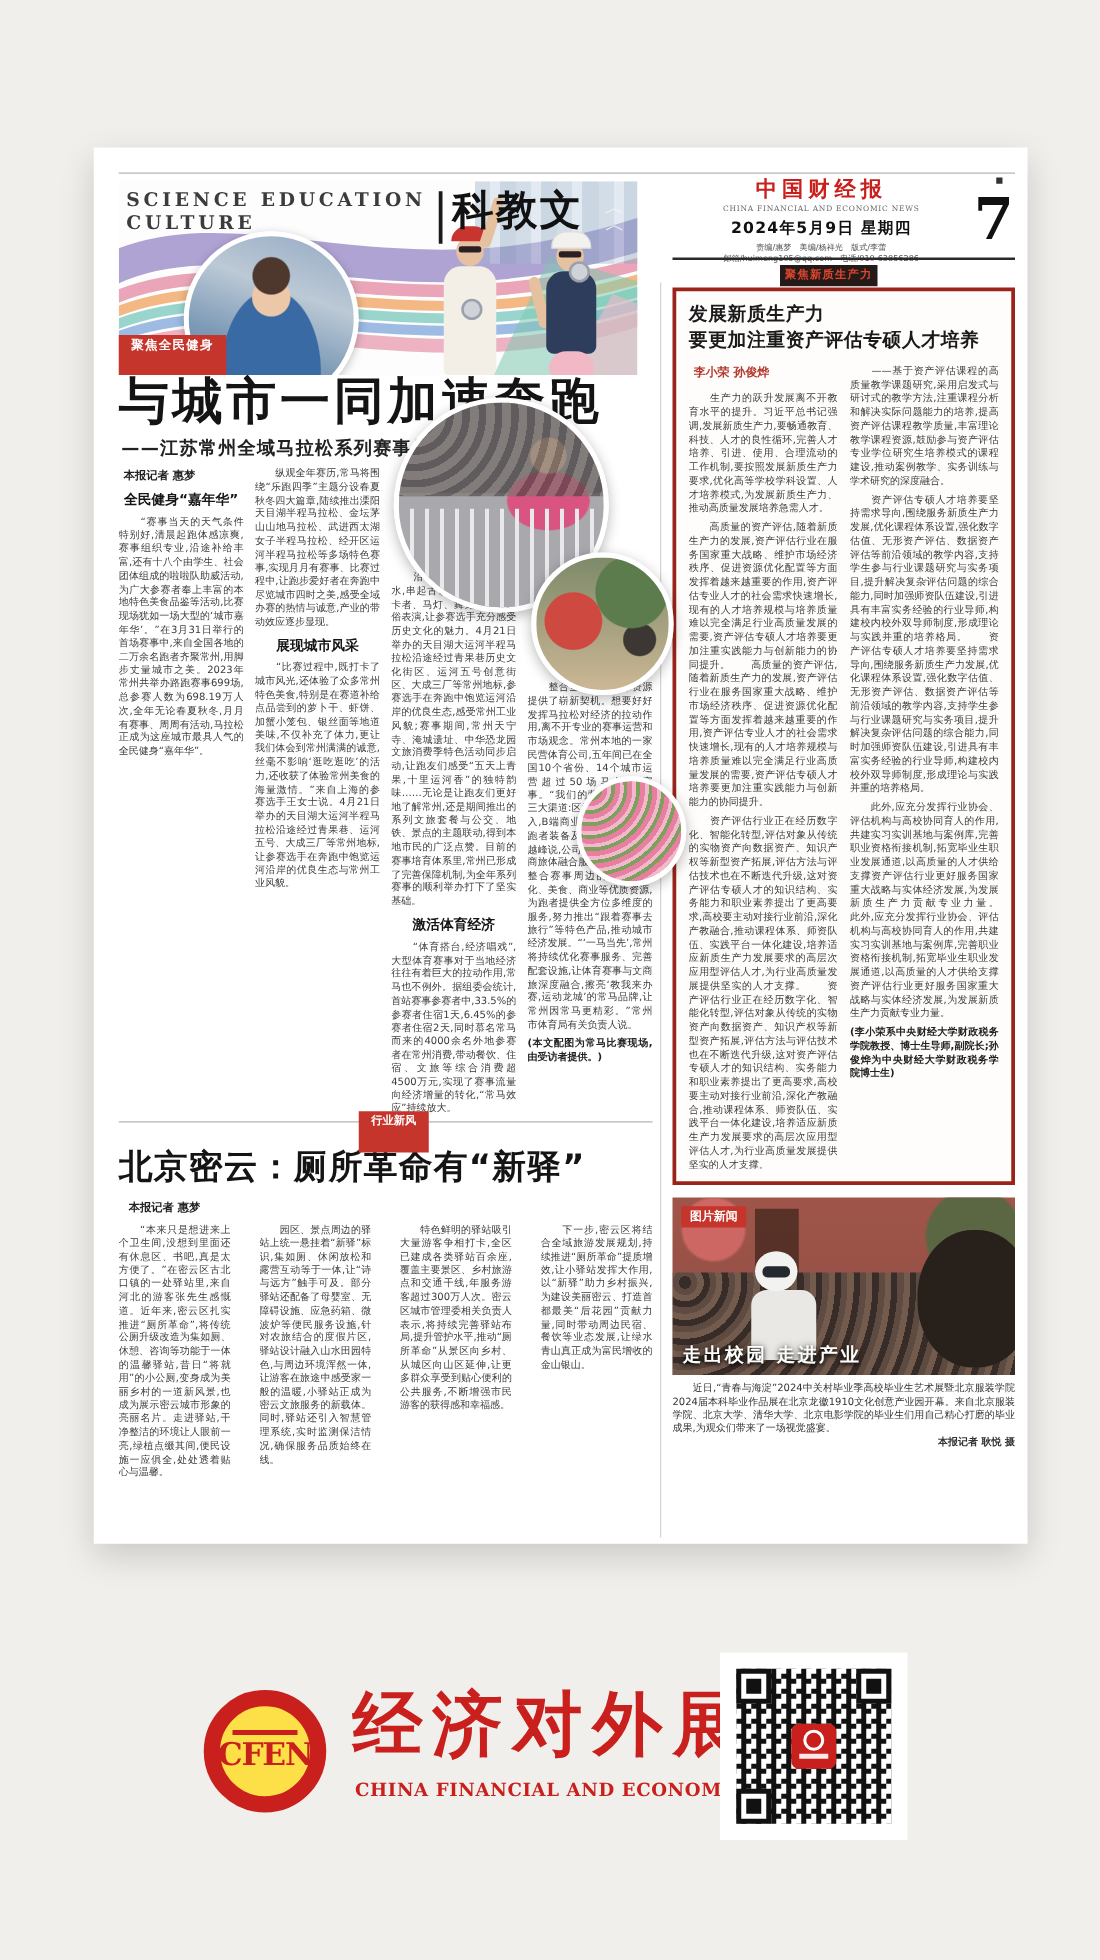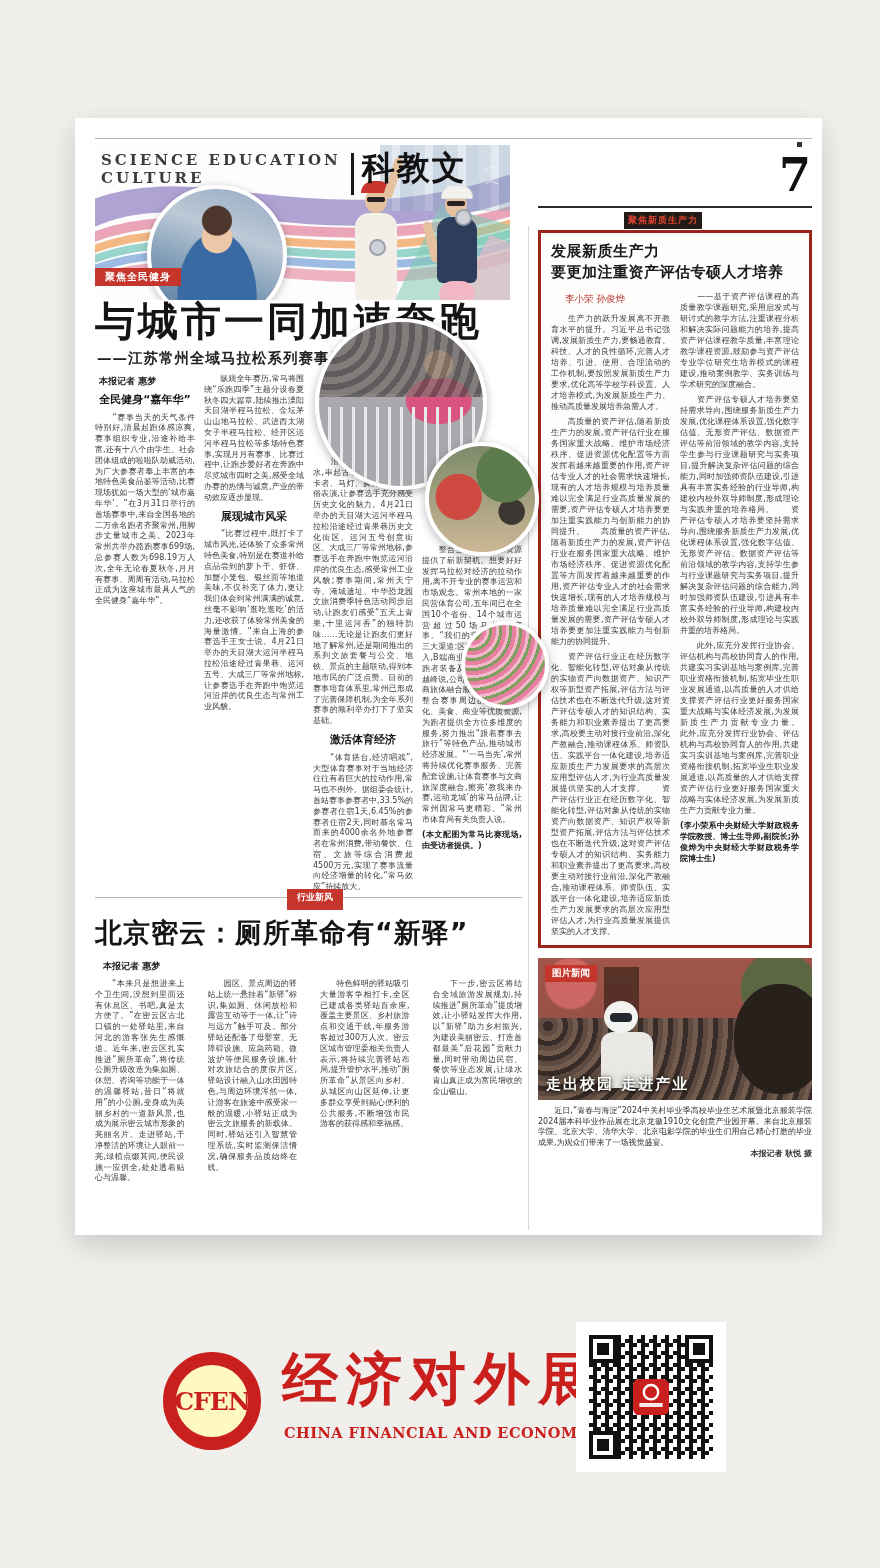--- a/index.html
+++ b/index.html
@@ -33,21 +33,21 @@
   .runner .medal{position:absolute;width:13px;height:13px;border-radius:50%;background:#cfd2d8;border:2px solid #9aa0ac;}
   .child-circle{position:absolute;left:52px;top:40px;width:132px;height:132px;border-radius:50%;
      border:4px solid #fff;box-shadow:0 2px 8px rgba(0,0,0,.25);z-index:5;
      background:
        radial-gradient(circle at 50% 24%, #4e382e 0 12%, rgba(0,0,0,0) 13%),
        radial-gradient(circle at 50% 37%, #ecc7a8 0 14%, rgba(0,0,0,0) 15%),
        radial-gradient(ellipse at 50% 82%, #3a6aa4 0 42%, rgba(0,0,0,0) 43%),
        linear-gradient(200deg,#93a9c2 0%,#bcc9d6 35%,#7c9ab6 65%,#5e7da0 100%);}
   
   .badge{color:#fff;background:#c5352b;font-weight:bold;text-align:center;z-index:6;}
-  .badge-lead{left:20px;top:150px;width:86px;height:18px;font-size:10px;line-height:18px;letter-spacing:1px;}
+  .badge-lead{left:20px;top:150px;width:86px;height:32px;font-size:10px;line-height:18px;letter-spacing:1px;}
   .lead-headline{left:20px;top:180px;font-size:40px;font-weight:900;color:#141414;letter-spacing:3px;line-height:46px;}
   .lead-subhead{left:22px;top:231px;font-size:14.5px;font-weight:700;color:#222;letter-spacing:1px;}
   .lead-cols{left:20px;top:256px;width:427px;height:516px;display:flex;gap:9px;overflow:hidden;}
   .col{width:100px;overflow:hidden;font-size:8px;line-height:10.8px;color:#3b3b3b;text-align:justify;}
   .col p{margin:0 0 4px 0;}
   .col h4{font-size:11px;font-weight:900;color:#151515;text-align:center;margin:8px 0 7px;}
   .byline{font-size:9px;font-weight:800;color:#222;margin:2px 0 8px 4px;}
   .pad83{padding-top:83px;}
   .pad171{padding-top:171px;}
   .bold-note{font-weight:800;color:#222;}
@@ -65,61 +65,61 @@
   .c2{left:350px;top:324px;width:106px;height:106px;
       background:
        radial-gradient(circle at 28% 48%, #ce4a41 0 24%, rgba(0,0,0,0) 25%),
        radial-gradient(circle at 72% 26%, #5d7c4d 0 26%, rgba(0,0,0,0) 27%),
        radial-gradient(circle at 78% 62%, #3c3733 0 12%, rgba(0,0,0,0) 13%),
        linear-gradient(#7d8a6a,#ccb795);}
   .c3{left:386px;top:503px;width:80px;height:80px;
       background:repeating-radial-gradient(circle at 7px 6px,#e87fa0 0 4px,#f2b9cc 4px 7px,#7ea05f 7px 10px);}
   
   .ind-rule{left:20px;top:779px;width:427px;height:1px;background:#b9b5b0;}
-  .badge-ind{left:212px;top:771px;width:56px;height:21px;font-size:9px;line-height:16px;}
+  .badge-ind{left:212px;top:771px;width:56px;height:33px;font-size:9px;line-height:16px;}
   .ind-headline{left:20px;top:797px;font-size:27px;font-weight:900;color:#141414;letter-spacing:1px;}
   .ind-byline{left:24px;top:840px;}
   .ind-cols{left:20px;top:861px;width:427px;height:251px;display:flex;gap:23px;overflow:hidden;}
   
   .masthead{left:463px;top:22px;width:238px;text-align:center;}
   .mh-cn{font-size:17px;font-weight:900;color:#c9201d;letter-spacing:4px;font-family:"DejaVu Serif","Liberation Serif",serif;}
   .mh-en{font-size:6px;color:#6a6a6a;letter-spacing:.6px;margin-top:1px;font-family:"DejaVu Serif","Liberation Serif",serif;}
   .mh-date{font-size:12.5px;font-weight:800;color:#111;margin-top:3px;letter-spacing:1px;}
   .mh-credits{font-size:6.5px;color:#555;line-height:8.5px;margin-top:3px;}
   .mh-page{left:704px;top:30px;font-size:46px;font-weight:700;color:#111;font-family:"DejaVu Serif","Liberation Serif",serif;}
   .mh-rule{left:463px;top:88px;width:274px;height:2px;background:#2a2a2a;}
   .badge-policy{left:549px;top:94px;width:78px;height:17px;font-size:9px;line-height:17px;
       background:#241b19;color:#e2452f;letter-spacing:1px;}
   
   .policy-box{left:463px;top:112px;width:268px;height:712px;border:3px solid #9b241a;background:#fffdfc;}
   .p-headline{position:absolute;left:10px;top:8px;font-size:15px;font-weight:900;color:#1a1a1a;line-height:21px;letter-spacing:.5px;}
   .p-cols{position:absolute;left:10px;top:58px;width:248px;height:644px;display:flex;gap:10px;overflow:hidden;}
   .pcol{width:119px;overflow:hidden;font-size:8px;line-height:11px;color:#3b3b3b;text-align:justify;}
   .pcol p{margin:0 0 4px 0;}
-  .authors{font-size:9.5px;font-weight:400;color:#b5382e;margin:2px 0 9px 14px;}
+  .authors{font-size:9.5px;font-weight:700;color:#b5382e;margin:2px 0 9px 4px;}
   
   .photo-news{left:463px;top:840px;width:274px;height:142px;overflow:hidden;background:
       radial-gradient(circle at 12% 18%, rgba(222,110,110,.75) 0 9%, rgba(0,0,0,0) 10%),
       radial-gradient(circle at 88% 22%, rgba(84,104,66,.9) 0 14%, rgba(0,0,0,0) 15%),
       linear-gradient(#a0554a,#8d4c41);}
   .pn-door{position:absolute;left:24%;top:6%;width:13%;height:52%;background:#46291f;opacity:.8;}
   .pn-crowd{position:absolute;left:0;bottom:0;width:100%;height:58%;opacity:.9;
       background:repeating-radial-gradient(circle at 10px 8px,#2e2825 0 5px,#584a40 5px 10px,#6f5c4e 10px 15px);}
   .pn-helmet{position:absolute;left:24%;top:30%;width:34px;height:32px;border-radius:50%;background:#f2f2f0;z-index:3;}
   .pn-helmet::after{content:"";position:absolute;left:6px;top:12px;width:22px;height:9px;border-radius:4px;background:#23292e;}
   .pn-suit{position:absolute;left:23%;top:52%;width:52px;height:56px;border-radius:12px;background:#e9e8e4;z-index:2;}
   .pn-head-fg{position:absolute;right:-14px;top:18%;width:92px;height:110px;border-radius:48%;background:#27201b;z-index:4;}
   .pn-badge{position:absolute;left:7px;top:7px;padding:2px 7px;font-size:9.5px;font-weight:800;color:#fff;background:#c5352b;z-index:6;}
   .pn-overlay{position:absolute;left:8px;bottom:6px;font-size:15px;font-weight:900;color:#fdfdfb;letter-spacing:2px;z-index:6;
       text-shadow:0 1px 3px rgba(0,0,0,.85),0 0 6px rgba(0,0,0,.5);}
   .pn-caption{left:463px;top:988px;width:274px;font-size:8px;line-height:10.6px;color:#333;text-align:justify;}
   .pn-credit{display:block;text-align:right;font-weight:800;margin-top:1px;}
   
   .cfen-logo{left:163px;top:1352px;width:72px;height:72px;border:13px solid #c9201d;border-radius:50%;
-      display:flex;align-items:center;justify-content:center;flex-direction:row;background:#fef9c3;}
+      display:flex;align-items:center;justify-content:center;flex-direction:column;background:#fde047;}
   .cfen-letters{font-size:25px;font-weight:900;color:#c9201d;letter-spacing:-1px;
       font-family:"DejaVu Serif","Liberation Serif",serif;}
   .cfen-bar{width:52px;height:4px;background:#c9201d;margin-bottom:1px;}
   .f-cn{left:282px;top:1342px;font-size:56px;font-weight:900;color:#c9201d;letter-spacing:8px;
       font-family:"DejaVu Serif","Liberation Serif",serif;}
   .f-en{left:284px;top:1424px;font-size:14.5px;font-weight:800;color:#c9201d;letter-spacing:.5px;
       font-family:"DejaVu Serif","Liberation Serif",serif;}
   .qr-panel{left:576px;top:1322px;width:150px;height:150px;background:#fff;display:flex;align-items:center;justify-content:center;}
 </style>
 </head>
@@ -211,20 +211,28 @@
           <p>　　园区、景点周边的驿站上统一悬挂着“新驿”标识,集如厕、休闲放松和露营互动等于一体,让“诗与远方”触手可及。部分驿站还配备了母婴室、无障碍设施、应急药箱、微波炉等便民服务设施,针对农旅结合的度假片区,驿站设计融入山水田园特色,与周边环境浑然一体,让游客在旅途中感受家一般的温暖,小驿站正成为密云文旅服务的新载体。同时,驿站还引入智慧管理系统,实时监测保洁情况,确保服务品质始终在线。</p>
         </div>
       <div class="col">
           <p>　　特色鲜明的驿站吸引大量游客争相打卡,全区已建成各类驿站百余座,覆盖主要景区、乡村旅游点和交通干线,年服务游客超过300万人次。密云区城市管理委相关负责人表示,将持续完善驿站布局,提升管护水平,推动“厕所革命”从景区向乡村、从城区向山区延伸,让更多群众享受到贴心便利的公共服务,不断增强市民游客的获得感和幸福感。</p>
         </div>
       <div class="col">
           <p>　　下一步,密云区将结合全域旅游发展规划,持续推进“厕所革命”提质增效,让小驿站发挥大作用,以“新驿”助力乡村振兴,为建设美丽密云、打造首都最美“后花园”贡献力量,同时带动周边民宿、餐饮等业态发展,让绿水青山真正成为富民增收的金山银山。</p>
         </div>
     </div>
 
+    <div class="abs masthead">
+      <div class="mh-cn">中国财经报</div>
+      <div class="mh-en">CHINA FINANCIAL AND ECONOMIC NEWS</div>
+      <div class="mh-date">2024年5月9日 星期四</div>
+      <div class="mh-credits">
+        <span>责编/惠梦　美编/杨祥光　版式/李蕾</span><br><span>邮箱/huimeng105@qq.com　电话/010-63856286</span>
+      </div>
+    </div>
     <div class="abs mh-page">7</div>
     <div class="abs mh-rule"></div>
 
     <div class="abs badge badge-policy">聚焦新质生产力</div>
     <div class="abs policy-box">
       <div class="p-headline">
         <span>发展新质生产力</span><br><span>要更加注重资产评估专硕人才培养</span>
       </div>
       <div class="p-cols">
         <div class="pcol">

